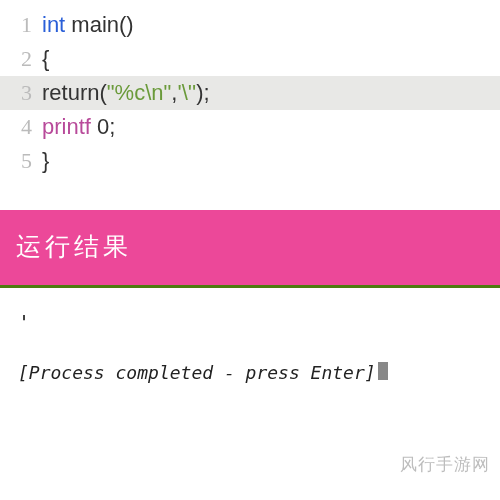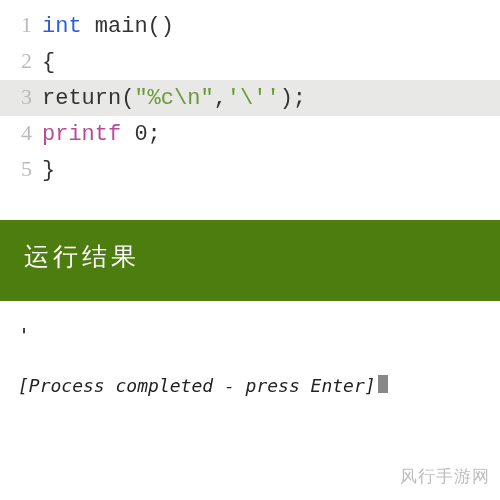--- a/index.html
+++ b/index.html
@@ -26,36 +26,36 @@
     }
     .line-num {
       color: #bbb;
       width: 22px;
       text-align: right;
       margin-right: 10px;
       font-family: "Comic Sans MS", cursive;
     }
     .code-content {
       white-space: pre;
-      font-family: Liberation Mono, monospace;
+      font-family: Liberation Sans, sans-serif;
     }
     .kw-type { color: #2a5fd8; }
     .kw-return { color: #b84a9a; }
     .str { color: #6a9a3a; }
     .chr { color: #6a9a3a; }
     .plain { color: #333; }
     .run-header {
-      background: #4d7c0f;
+      background: #ec4899;
       color: #fff;
       font-size: 25px;
-      padding: 20px 24px 22px 24px;
+      padding: 20px 24px 22px 16px;
       margin-top: 28px;
       font-family: "Microsoft YaHei", "SimHei", sans-serif;
       letter-spacing: 4px;
-      border-bottom: 6px solid #4d7c0f;
+      border-bottom: 3px solid #4d7c0f;
     }
     .output-area {
       font-family: "Comic Sans MS", cursive, monospace;
       padding: 22px 18px 0 18px;
       font-size: 18px;
       color: #222;
       font-style: italic;
     }
     .output-line1 {
       margin-bottom: 28px;
@@ -68,21 +68,21 @@
     .cursor {
       display: inline-block;
       width: 10px;
       height: 18px;
       background: #888;
       margin-left: 2px;
       vertical-align: middle;
     }
     .watermark {
       position: absolute;
-      bottom: 12px;
+      bottom: 24px;
       right: 10px;
       color: #bdbdbd;
       font-size: 17px;
       font-family: "Microsoft YaHei", "SimHei", sans-serif;
       letter-spacing: 1px;
     }
   </style>
 </head>
 <body>
 

